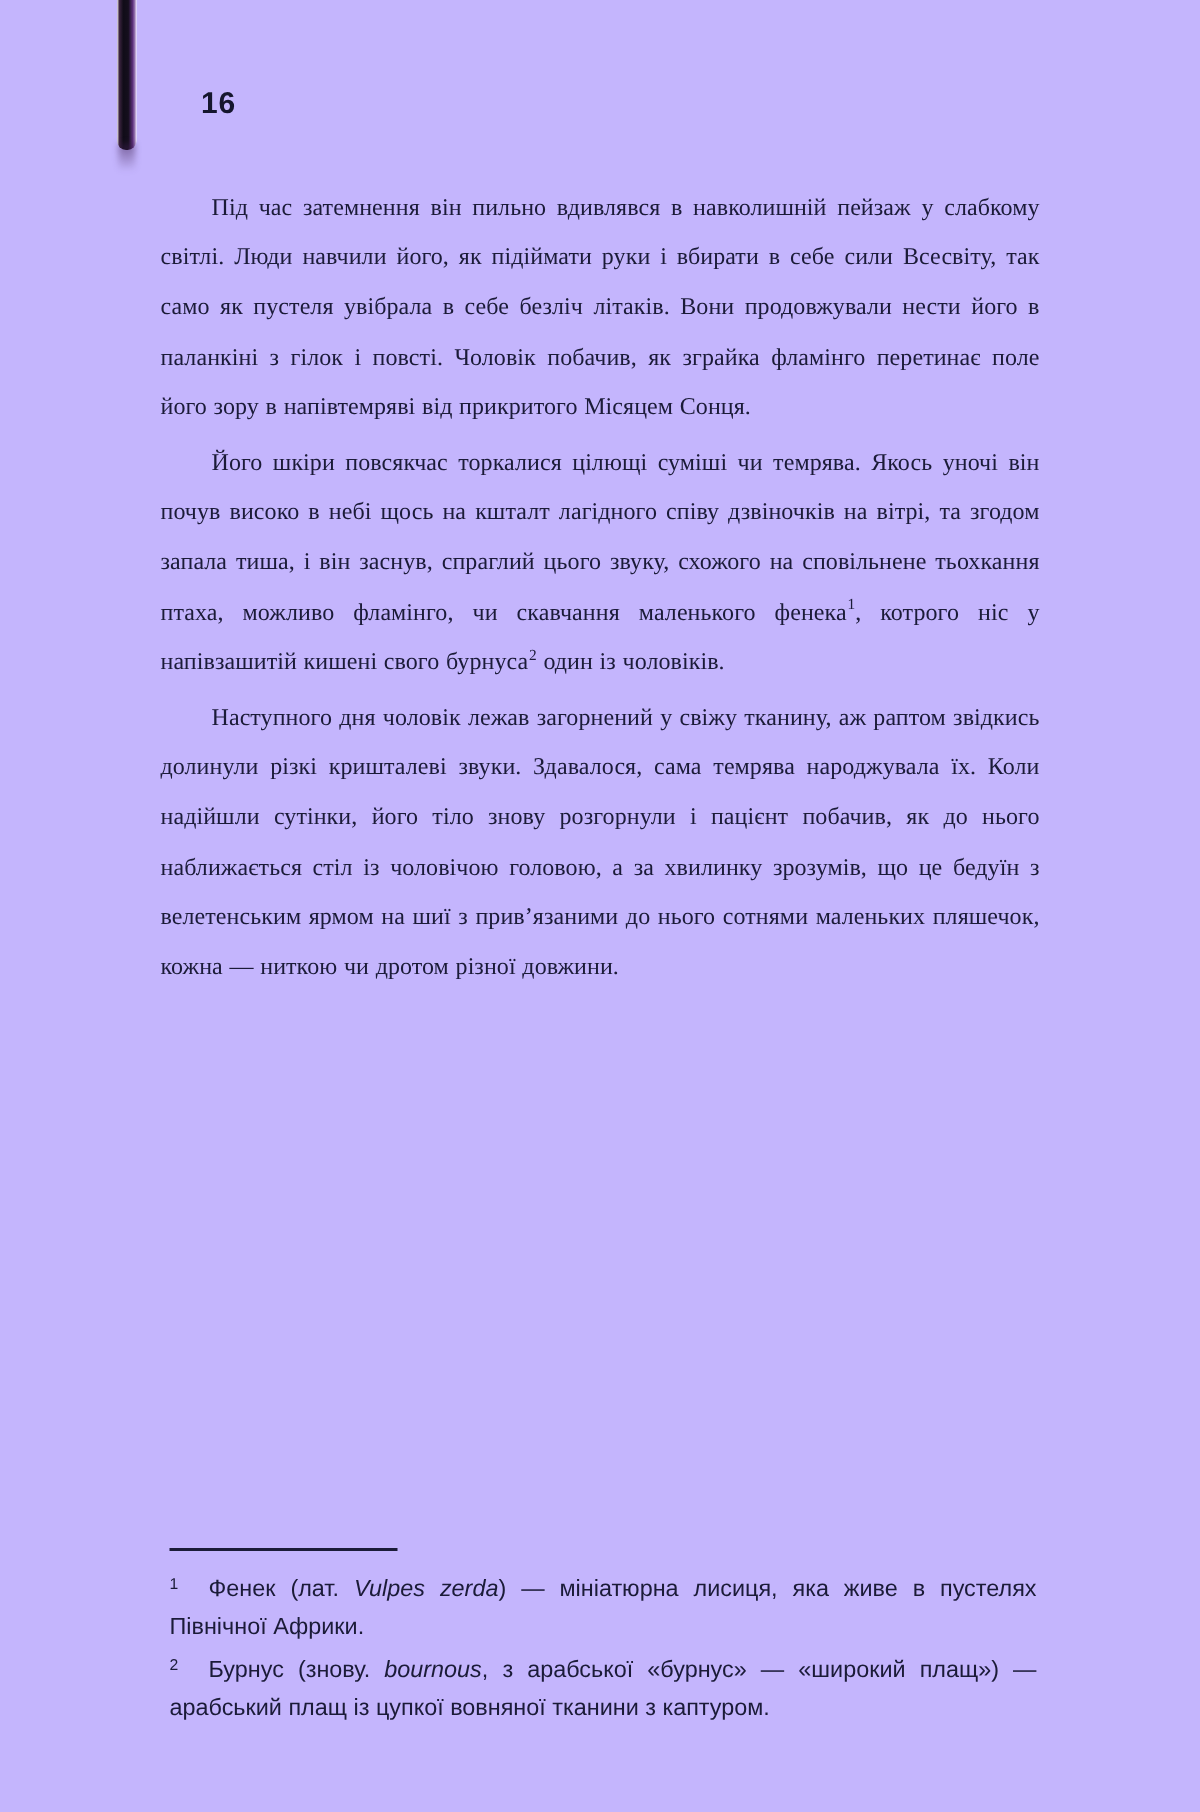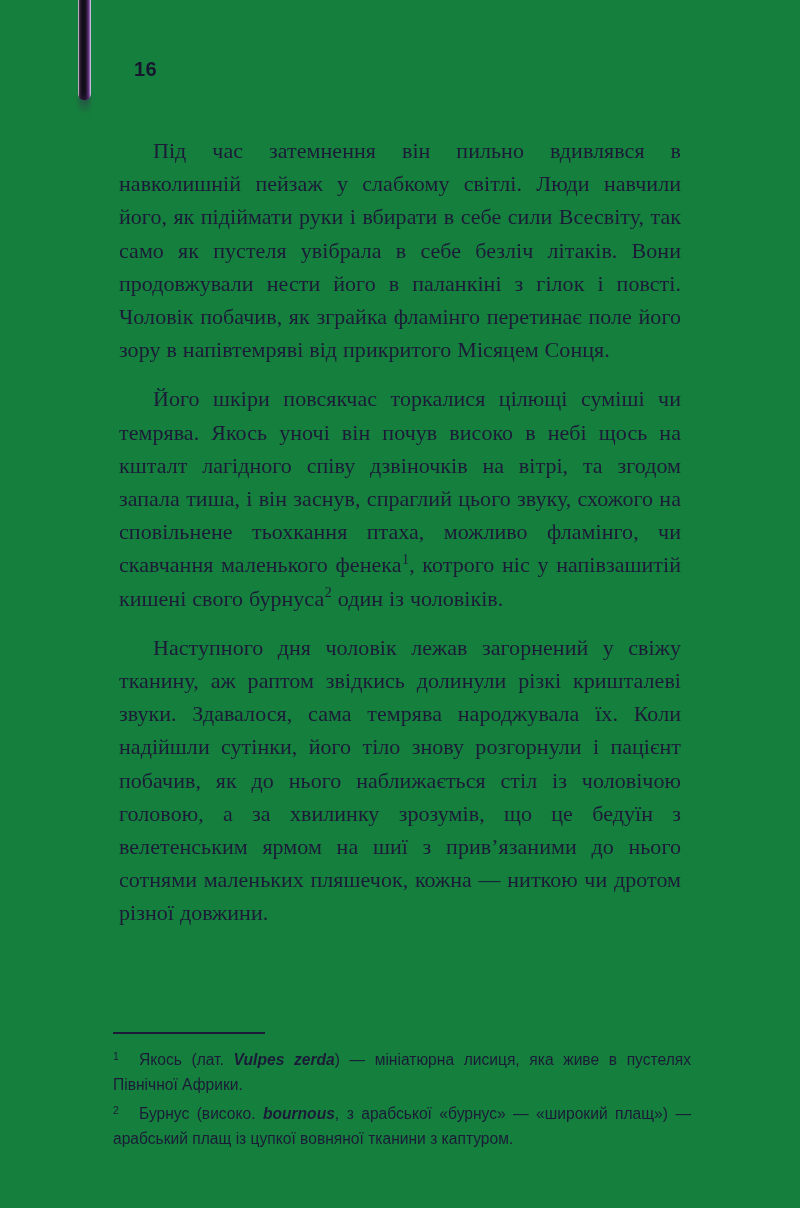--- a/index.html
+++ b/index.html
@@ -4,21 +4,21 @@
 <style>
   html, body {
     margin: 0;
     padding: 0;
     background: #ffffff;
   }
   .page {
     position: relative;
     width: 800px;
     height: 1208px;
-    background: #15803d;
+    background: #c4b5fd;
     overflow: hidden;
     font-family: "Liberation Serif", "DejaVu Serif", serif;
     color: #1b1b38;
   }
   
   .spine-mark {
     position: absolute;
     left: 78px;
     top: -4px;
     width: 13px;
@@ -57,24 +57,24 @@
   }
 
   .textblock {
     position: absolute;
     left: 103px;
     top: 118px;
     width: 594px;
   }
 
   .textblock p {
-    margin: 16px;
+    margin: 4px;
     text-align: justify;
     text-indent: 34px;
-    font-size: 22px;
+    font-size: 16px;
     line-height: 33.2px;
     letter-spacing: 0.05px;
     -webkit-hyphens: none;
     hyphens: none;
     word-spacing: 0.4px;
   }
 
   .textblock p .sup {
     font-size: 0.64em;
     vertical-align: super;
@@ -105,21 +105,21 @@
     text-align: justify;
     margin-bottom: 1px;
   }
   .fn-item .fn-num {
     display: inline-block;
     width: 26px;
     font-size: 10.5px;
     vertical-align: 5px;
   }
   .fn-item .fn-body { }
-  .fn-item i { font-style: italic; font-weight: bold; }
+  .fn-item i { font-style: italic; }
 </style>
 </head>
 <body>
 
 <div class="page">
 
   <div class="spine-mark"></div>
 
   <div class="folio">16</div>
 
@@ -138,21 +138,21 @@
     </p>
 
 
 
   </div>
 
   <div class="footnotes">
     <div class="fn-rule"></div>
 
     <div class="fn-item">
-      <span class="fn-num">1</span><span class="fn-body"><span>Якось (лат. </span><i>Vulpes zerda</i><span>) — мініатюрна лисиця, яка живе в пустелях Північної Африки.</span></span>
+      <span class="fn-num">1</span><span class="fn-body"><span>Фенек (лат. </span><i>Vulpes zerda</i><span>) — мініатюрна лисиця, яка живе в пустелях Північної Африки.</span></span>
     </div>
 
     <div class="fn-item">
-      <span class="fn-num">2</span><span class="fn-body"><span>Бурнус (високо. </span><i>bournous</i><span>, з арабської «бурнус» — «широкий плащ») — арабський плащ із цупкої вовняної тканини з каптуром.</span></span>
+      <span class="fn-num">2</span><span class="fn-body"><span>Бурнус (знову. </span><i>bournous</i><span>, з арабської «бурнус» — «широкий плащ») — арабський плащ із цупкої вовняної тканини з каптуром.</span></span>
     </div>
   </div>
 
 </div>
 
 </body></html>

